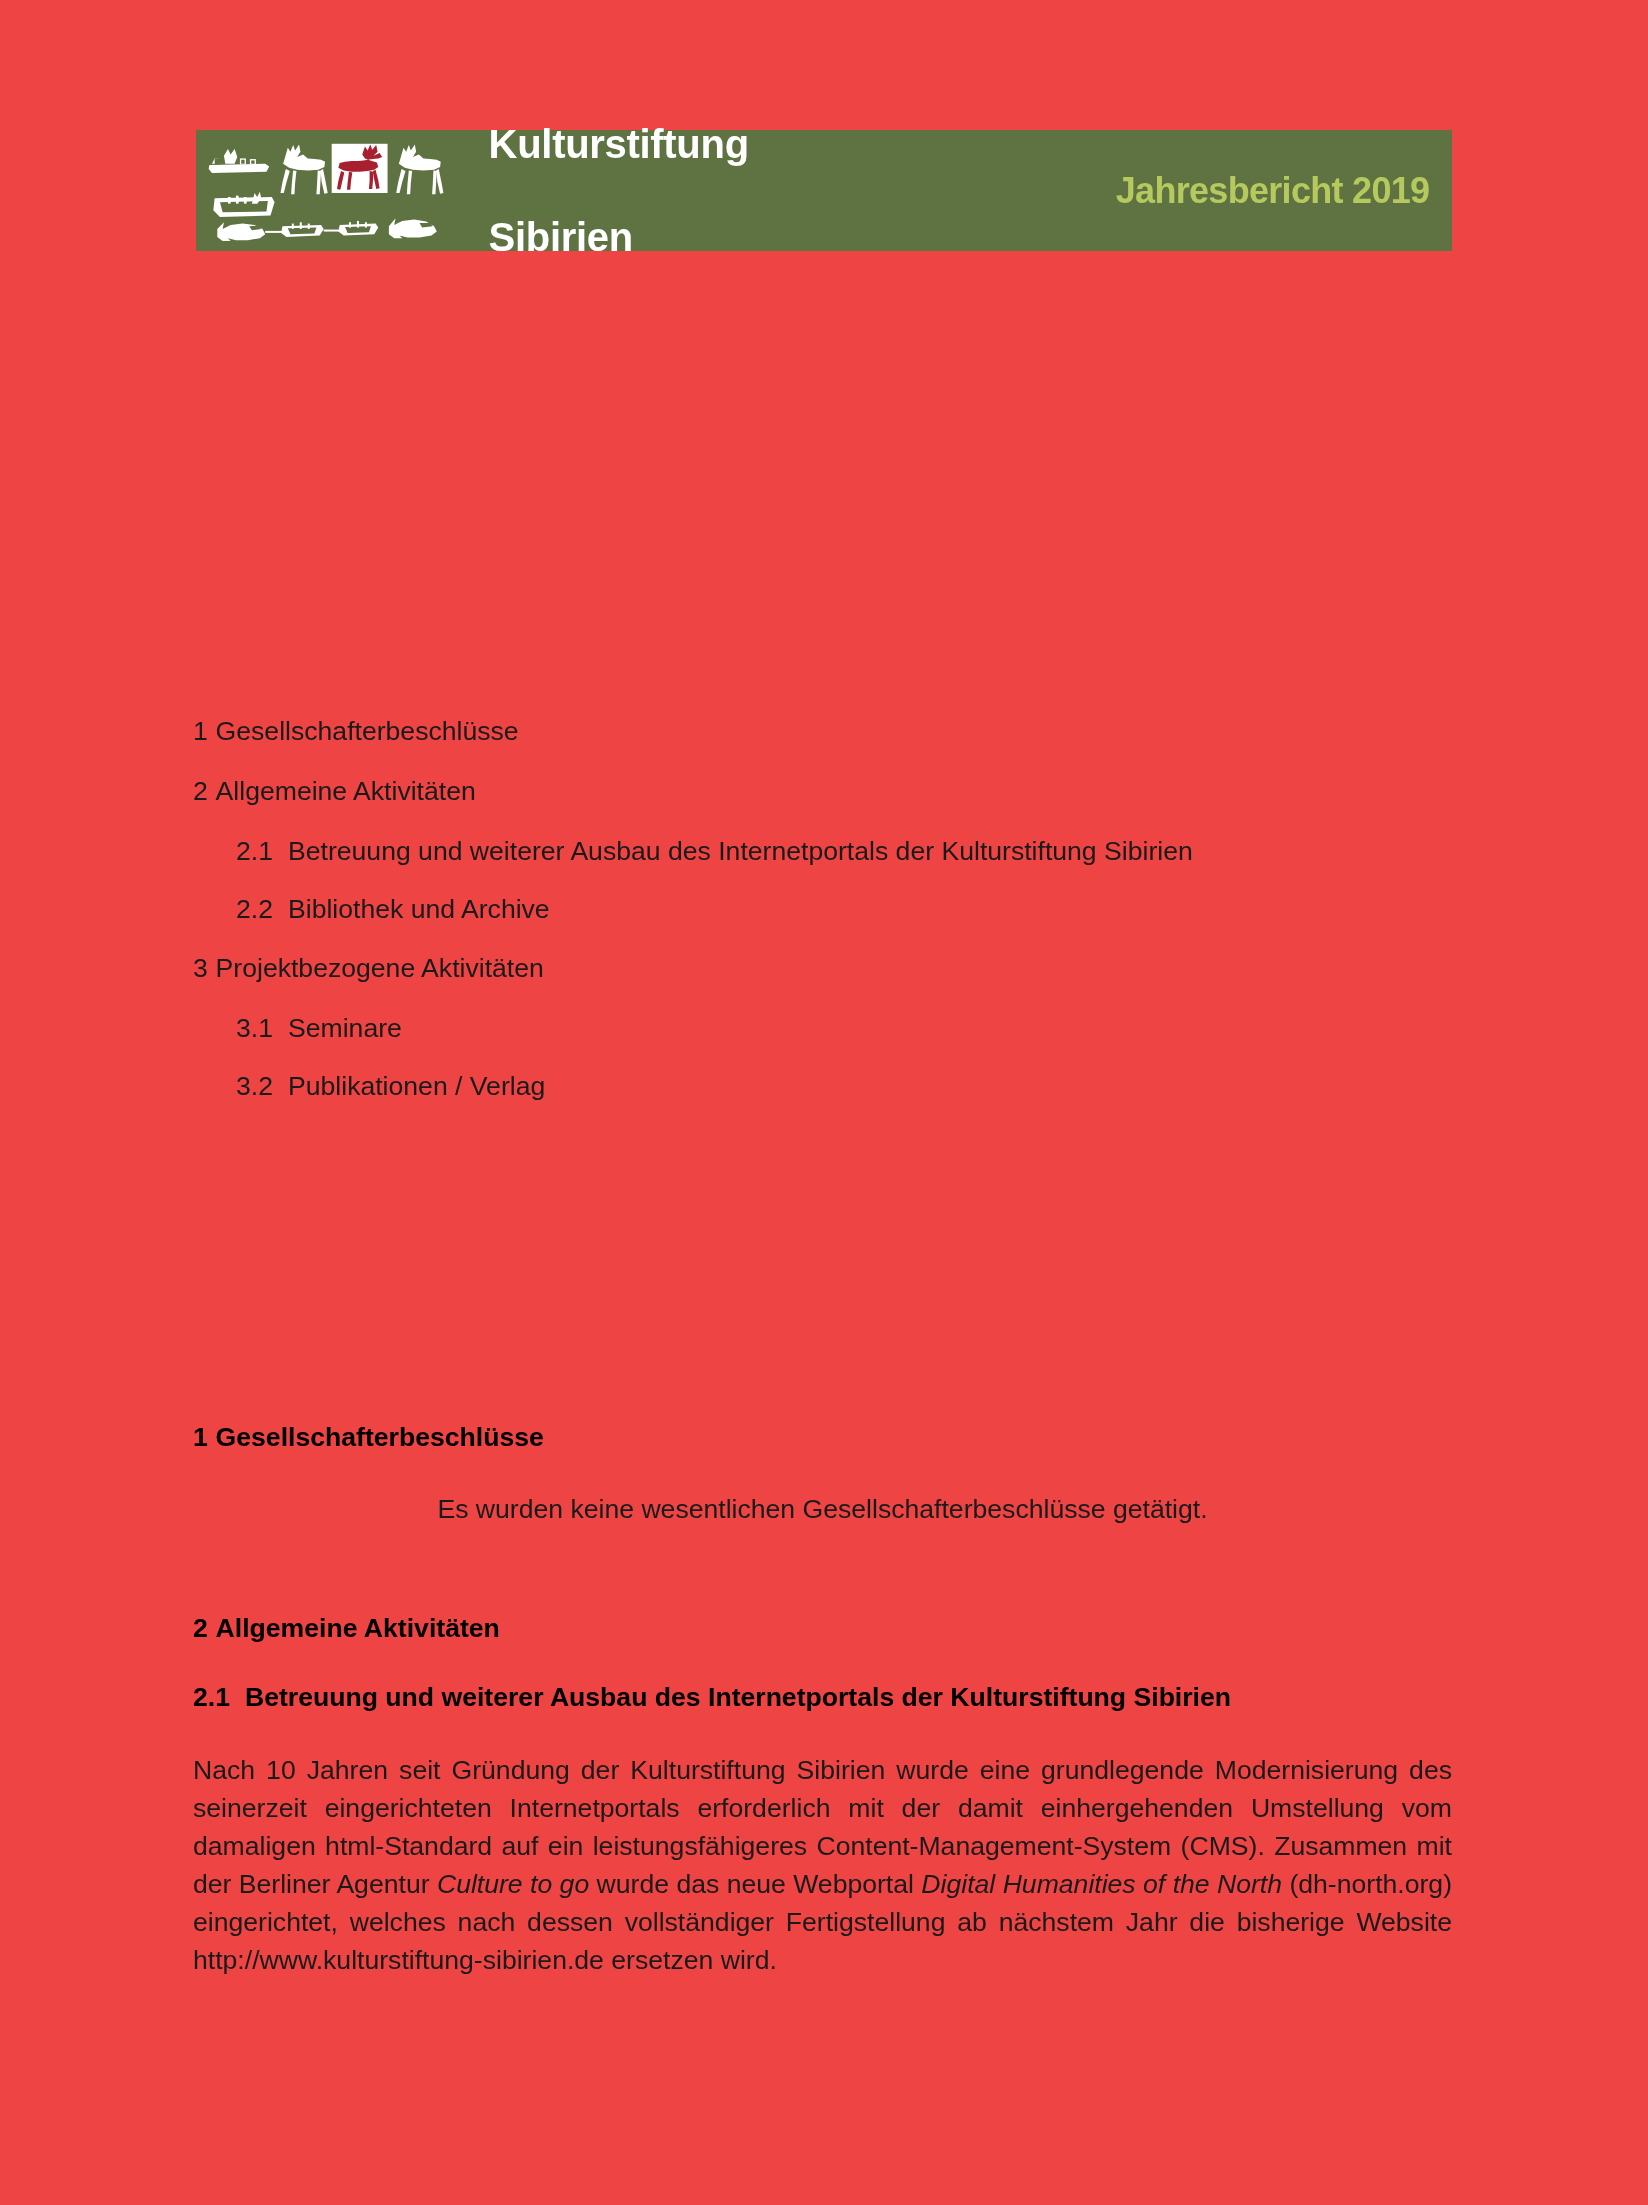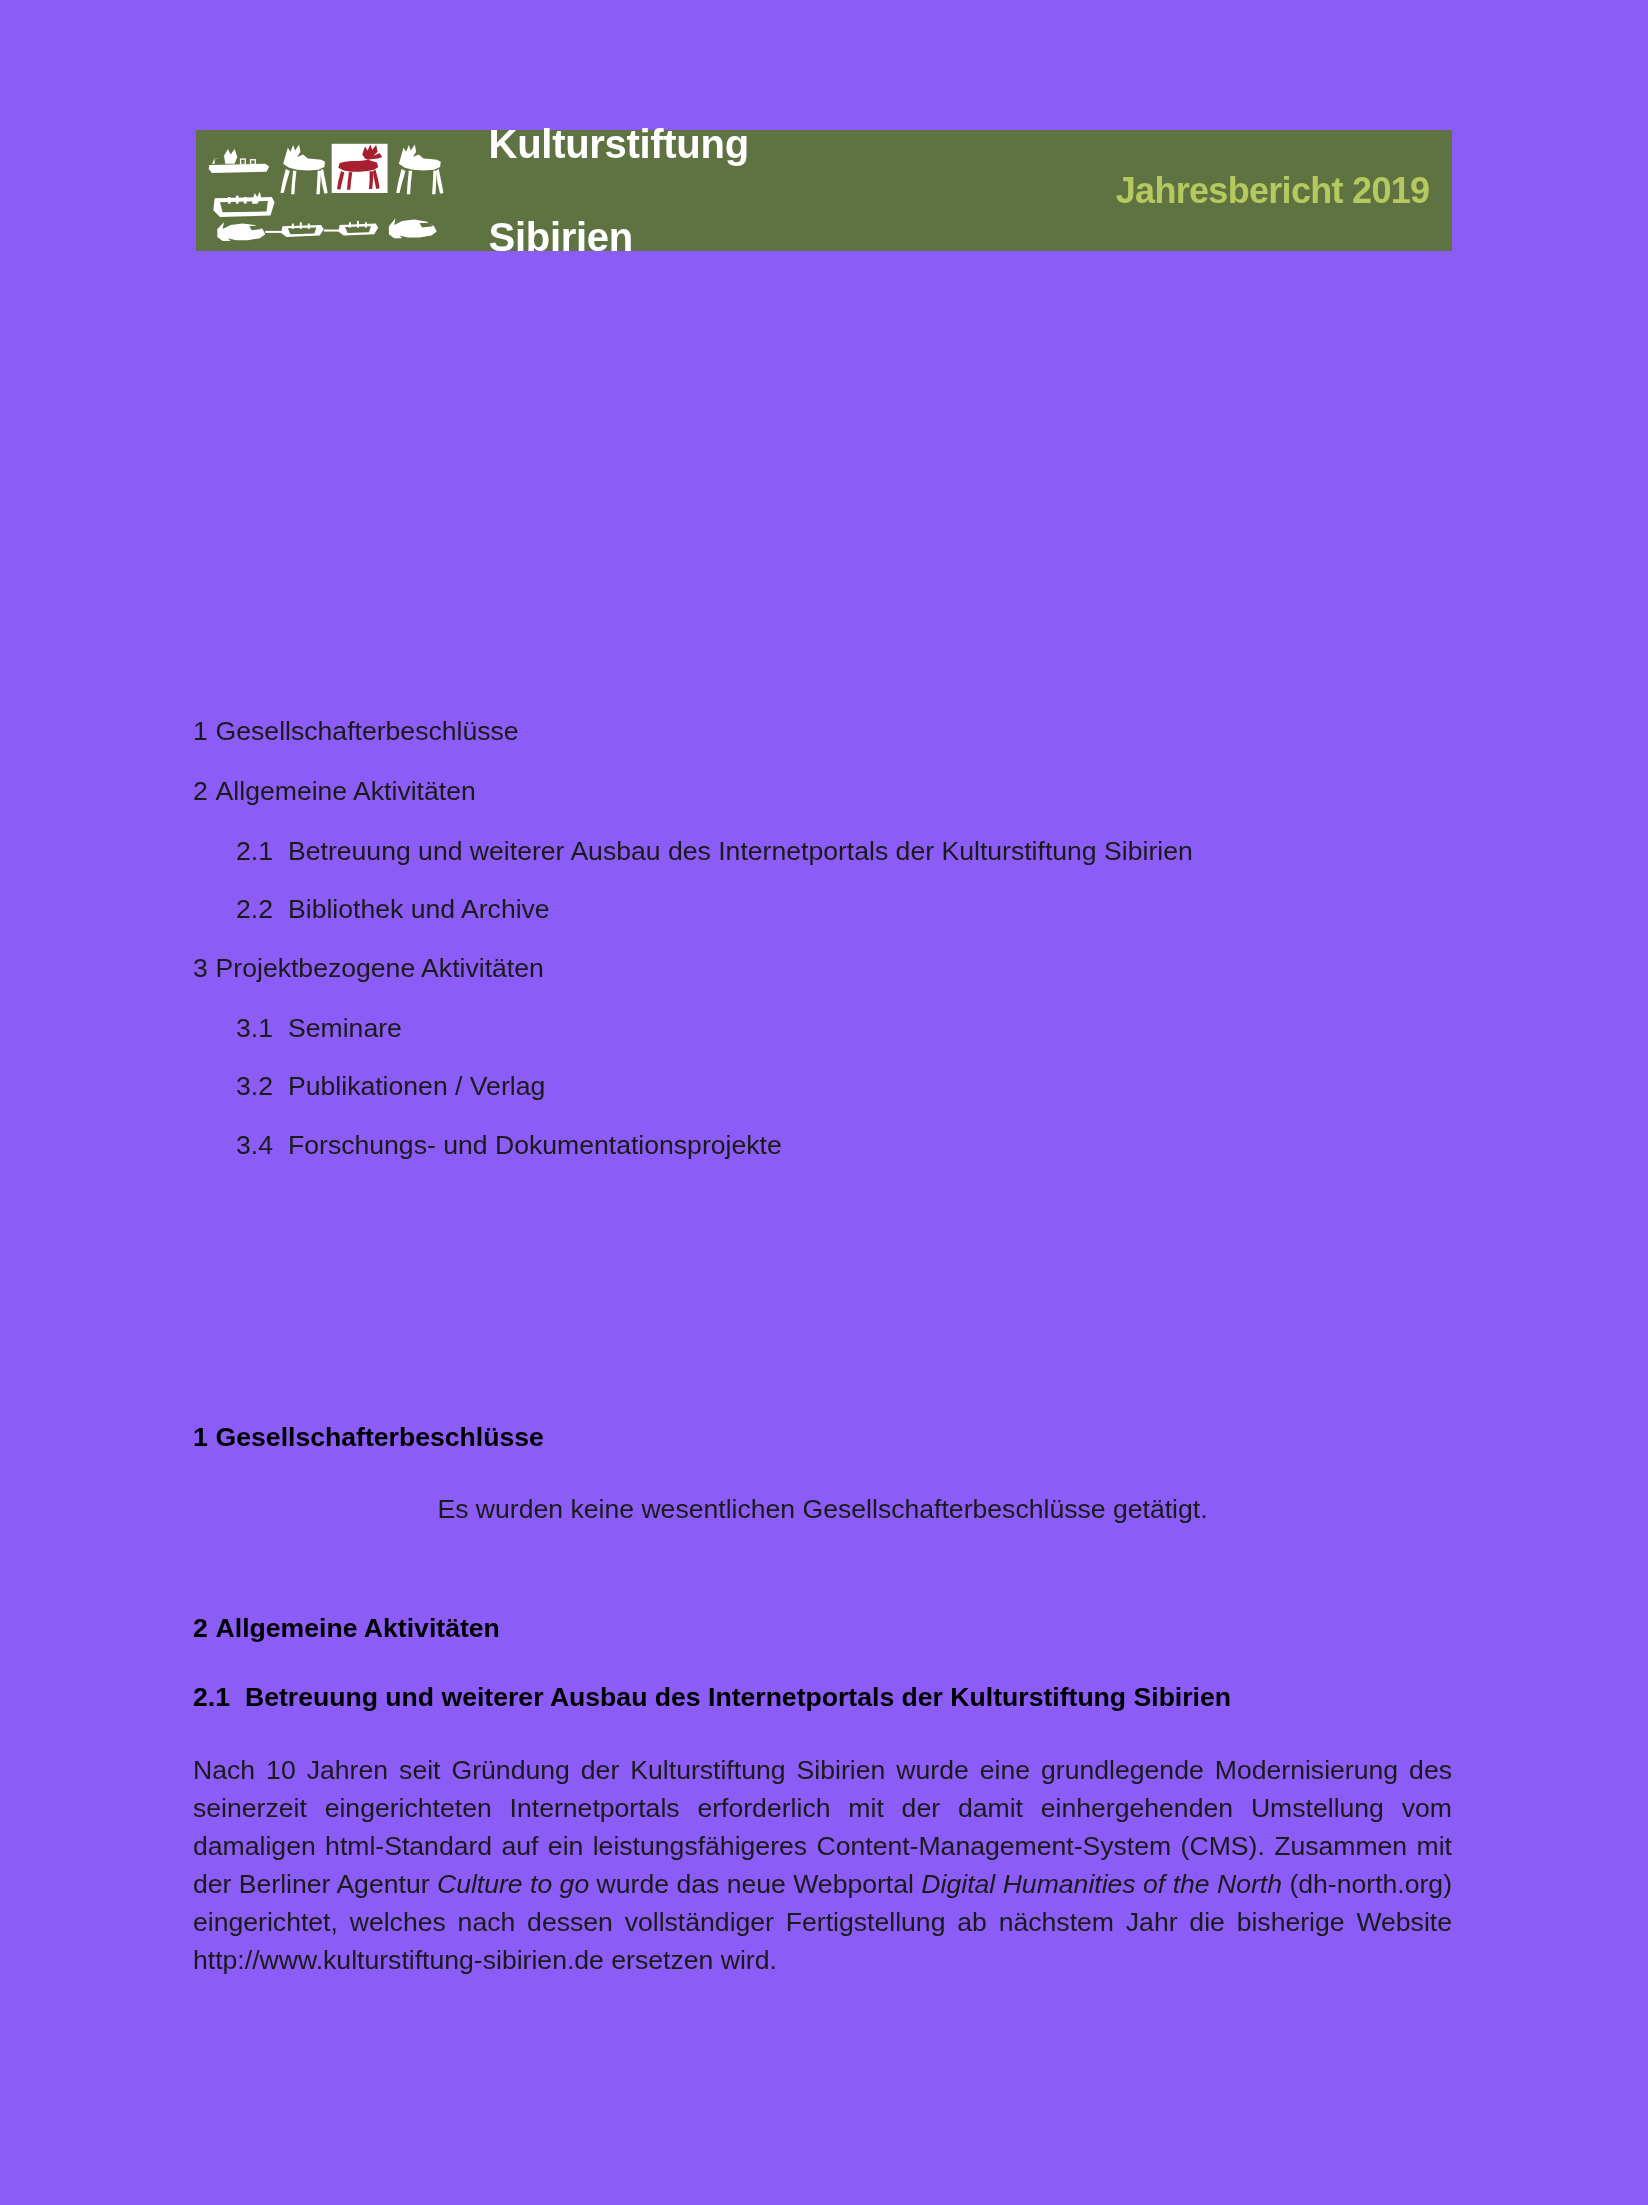--- a/index.html
+++ b/index.html
@@ -11,21 +11,21 @@
   body {
     font-family: "Liberation Sans", sans-serif;
     color: #000000;
     -webkit-font-smoothing: antialiased;
   }
 
   .page {
     position: relative;
     width: 1648px;
     height: 2205px;
-    background: #8b5cf6;
+    background: #ef4444;
     overflow: hidden;
   }
 
   
   .banner {
     position: absolute;
     left: 196px;
     top: 130px;
     width: 1256px;
     height: 121px;
@@ -281,23 +281,20 @@
 
     <div class="toc-row level-2">
       <span class="toc-num">3.1</span><span class="toc-label">Seminare</span>
     </div>
 
     <div class="toc-row level-2">
       <span class="toc-num">3.2</span><span class="toc-label">Publikationen / Verlag</span>
     </div>
 
 
-    <div class="toc-row level-2">
-      <span class="toc-num">3.4</span><span class="toc-label">Forschungs- und Dokumentationsprojekte</span>
-    </div>
 
 
   </nav>
 
   <main class="content">
 
     <h2 class="sec-head">
       <span class="h-num">1</span><span>Gesellschafterbeschlüsse</span>
     </h2>
 

